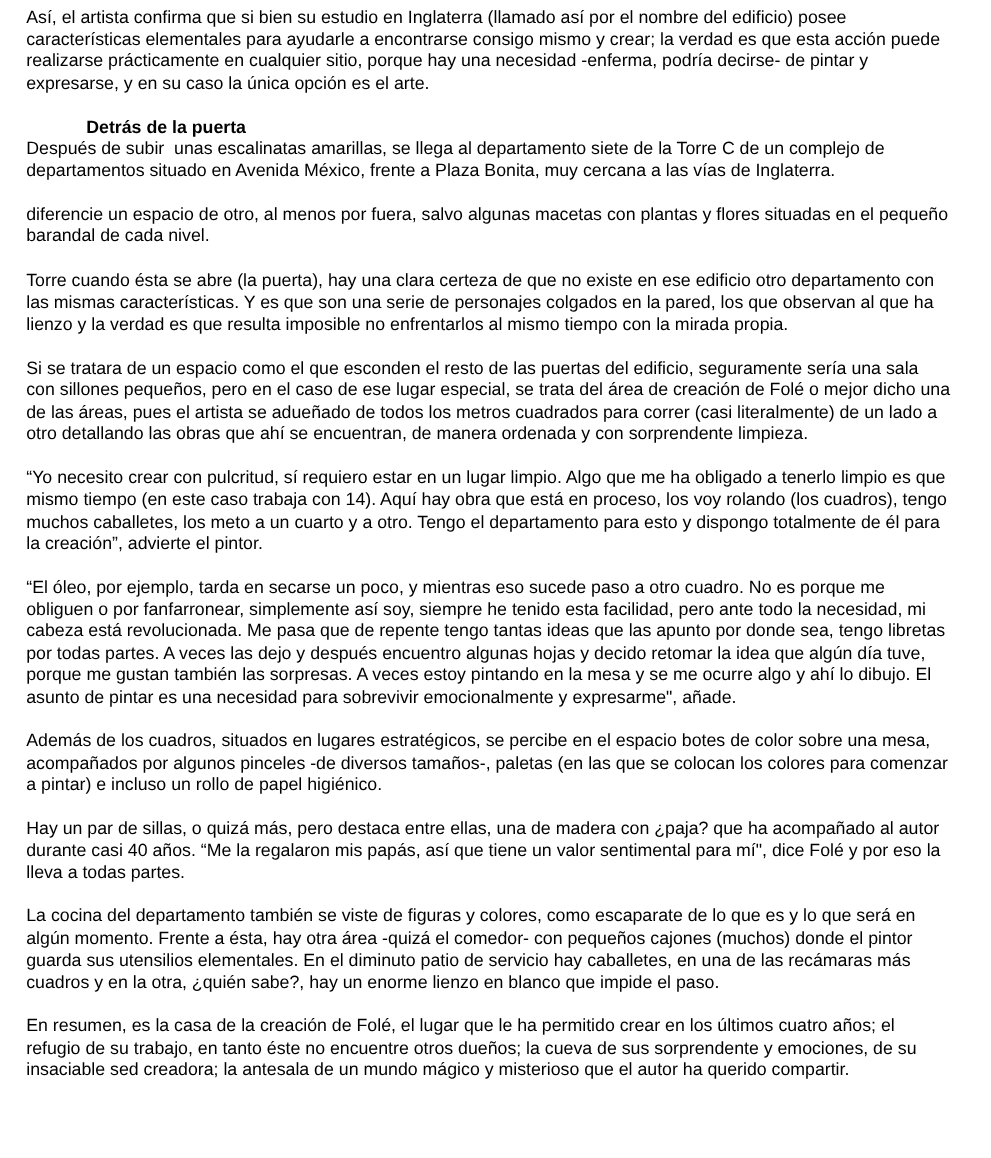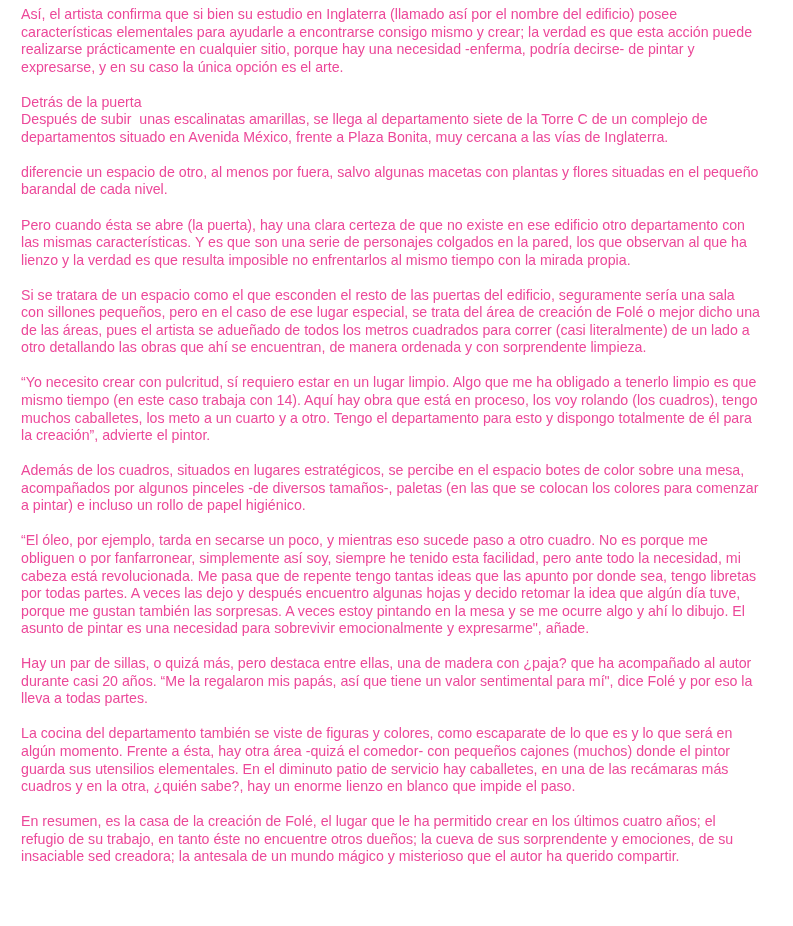--- a/index.html
+++ b/index.html
@@ -14,33 +14,34 @@
     position: relative;
   }
   .article {
     position: absolute;
     left: 21px;
     top: 6px;
     width: 760px;
     font-family: "Liberation Sans", sans-serif;
     font-size: 14.2px;
     line-height: 17.55px;
-    color: #ec4899;
+    color: #000000;
   }
   .para {
     margin: 0 0 17.55px 0;
   }
   .line {
     display: block;
     white-space: pre;
   }
   .heading {
     display: block;
-    font-weight: normal;
+    font-weight: bold;
     white-space: pre;
+    margin-left: 48px;
   }
 </style>
 </head>
 <body>
 
 <div class="article">
 
   <p class="para">
     <span class="line">Así, el artista confirma que si bien su estudio en Inglaterra (llamado así por el nombre del edificio) posee</span>
     <span class="line">características elementales para ayudarle a encontrarse consigo mismo y crear; la verdad es que esta acción puede</span>
@@ -53,57 +54,57 @@
     <span class="line">Después de subir  unas escalinatas amarillas, se llega al departamento siete de la Torre C de un complejo de</span>
     <span class="line">departamentos situado en Avenida México, frente a Plaza Bonita, muy cercana a las vías de Inglaterra.</span>
   </p>
 
   <p class="para">
     <span class="line">diferencie un espacio de otro, al menos por fuera, salvo algunas macetas con plantas y flores situadas en el pequeño</span>
     <span class="line">barandal de cada nivel.</span>
   </p>
 
   <p class="para">
-    <span class="line">Pero cuando ésta se abre (la puerta), hay una clara certeza de que no existe en ese edificio otro departamento con</span>
+    <span class="line">Torre cuando ésta se abre (la puerta), hay una clara certeza de que no existe en ese edificio otro departamento con</span>
     <span class="line">las mismas características. Y es que son una serie de personajes colgados en la pared, los que observan al que ha</span>
     <span class="line">lienzo y la verdad es que resulta imposible no enfrentarlos al mismo tiempo con la mirada propia.</span>
   </p>
 
   <p class="para">
     <span class="line">Si se tratara de un espacio como el que esconden el resto de las puertas del edificio, seguramente sería una sala</span>
     <span class="line">con sillones pequeños, pero en el caso de ese lugar especial, se trata del área de creación de Folé o mejor dicho una</span>
     <span class="line">de las áreas, pues el artista se adueñado de todos los metros cuadrados para correr (casi literalmente) de un lado a</span>
     <span class="line">otro detallando las obras que ahí se encuentran, de manera ordenada y con sorprendente limpieza.</span>
   </p>
 
   <p class="para">
     <span class="line">“Yo necesito crear con pulcritud, sí requiero estar en un lugar limpio. Algo que me ha obligado a tenerlo limpio es que</span>
     <span class="line">mismo tiempo (en este caso trabaja con 14). Aquí hay obra que está en proceso, los voy rolando (los cuadros), tengo</span>
     <span class="line">muchos caballetes, los meto a un cuarto y a otro. Tengo el departamento para esto y dispongo totalmente de él para</span>
     <span class="line">la creación”, advierte el pintor.</span>
   </p>
 
   <p class="para">
-    <span class="line">Además de los cuadros, situados en lugares estratégicos, se percibe en el espacio botes de color sobre una mesa,</span>
-    <span class="line">acompañados por algunos pinceles -de diversos tamaños-, paletas (en las que se colocan los colores para comenzar</span>
-    <span class="line">a pintar) e incluso un rollo de papel higiénico.</span>
-  </p>
-
-  <p class="para">
     <span class="line">“El óleo, por ejemplo, tarda en secarse un poco, y mientras eso sucede paso a otro cuadro. No es porque me</span>
     <span class="line">obliguen o por fanfarronear, simplemente así soy, siempre he tenido esta facilidad, pero ante todo la necesidad, mi</span>
     <span class="line">cabeza está revolucionada. Me pasa que de repente tengo tantas ideas que las apunto por donde sea, tengo libretas</span>
     <span class="line">por todas partes. A veces las dejo y después encuentro algunas hojas y decido retomar la idea que algún día tuve,</span>
     <span class="line">porque me gustan también las sorpresas. A veces estoy pintando en la mesa y se me ocurre algo y ahí lo dibujo. El</span>
     <span class="line">asunto de pintar es una necesidad para sobrevivir emocionalmente y expresarme", añade.</span>
   </p>
 
   <p class="para">
+    <span class="line">Además de los cuadros, situados en lugares estratégicos, se percibe en el espacio botes de color sobre una mesa,</span>
+    <span class="line">acompañados por algunos pinceles -de diversos tamaños-, paletas (en las que se colocan los colores para comenzar</span>
+    <span class="line">a pintar) e incluso un rollo de papel higiénico.</span>
+  </p>
+
+  <p class="para">
     <span class="line">Hay un par de sillas, o quizá más, pero destaca entre ellas, una de madera con ¿paja? que ha acompañado al autor</span>
-    <span class="line">durante casi 20 años. “Me la regalaron mis papás, así que tiene un valor sentimental para mí", dice Folé y por eso la</span>
+    <span class="line">durante casi 40 años. “Me la regalaron mis papás, así que tiene un valor sentimental para mí", dice Folé y por eso la</span>
     <span class="line">lleva a todas partes.</span>
   </p>
 
   <p class="para">
     <span class="line">La cocina del departamento también se viste de figuras y colores, como escaparate de lo que es y lo que será en</span>
     <span class="line">algún momento. Frente a ésta, hay otra área -quizá el comedor- con pequeños cajones (muchos) donde el pintor</span>
     <span class="line">guarda sus utensilios elementales. En el diminuto patio de servicio hay caballetes, en una de las recámaras más</span>
     <span class="line">cuadros y en la otra, ¿quién sabe?, hay un enorme lienzo en blanco que impide el paso.</span>
   </p>
 

